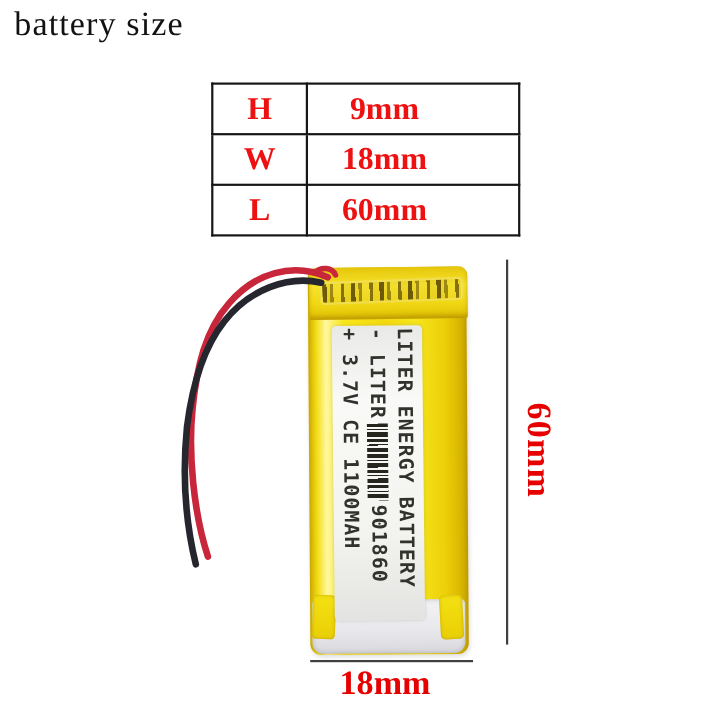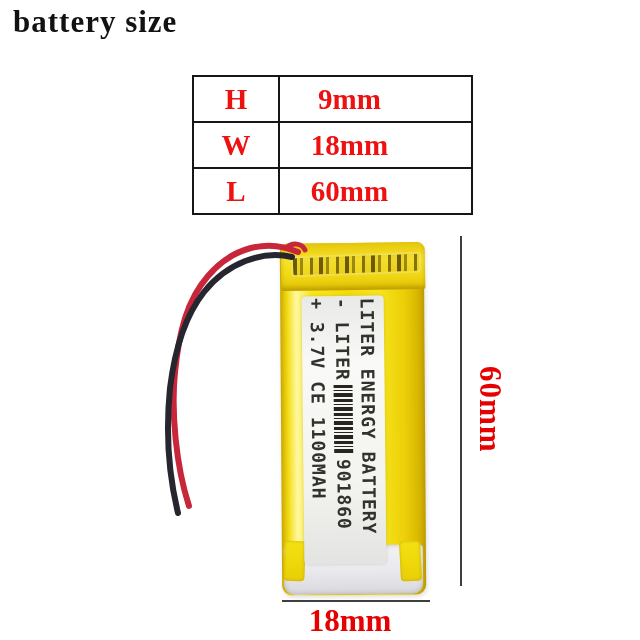--- a/index.html
+++ b/index.html
@@ -3,21 +3,21 @@
 <meta charset="utf-8">
 <style>
   html,body{margin:0;padding:0;}
   body{
     width:640px;height:640px;position:relative;background:#ffffff;overflow:hidden;
     font-family:"Liberation Serif", serif;
   }
   
   .page-title{
     position:absolute;left:13px;top:4px;
-    font-size:31px;font-weight:bold;color:#121212;letter-spacing:1px;
+    font-size:31px;font-weight:normal;color:#121212;letter-spacing:1px;
   }
   
   .spec-table{
     position:absolute;left:192px;top:75px;width:281px;height:140px;
     border-collapse:collapse;table-layout:fixed;
   }
   .spec-table td{
     border:2px solid #161616;
     color:#ee1111;font-weight:bold;font-size:29px;
     text-align:center;vertical-align:middle;padding:0;

